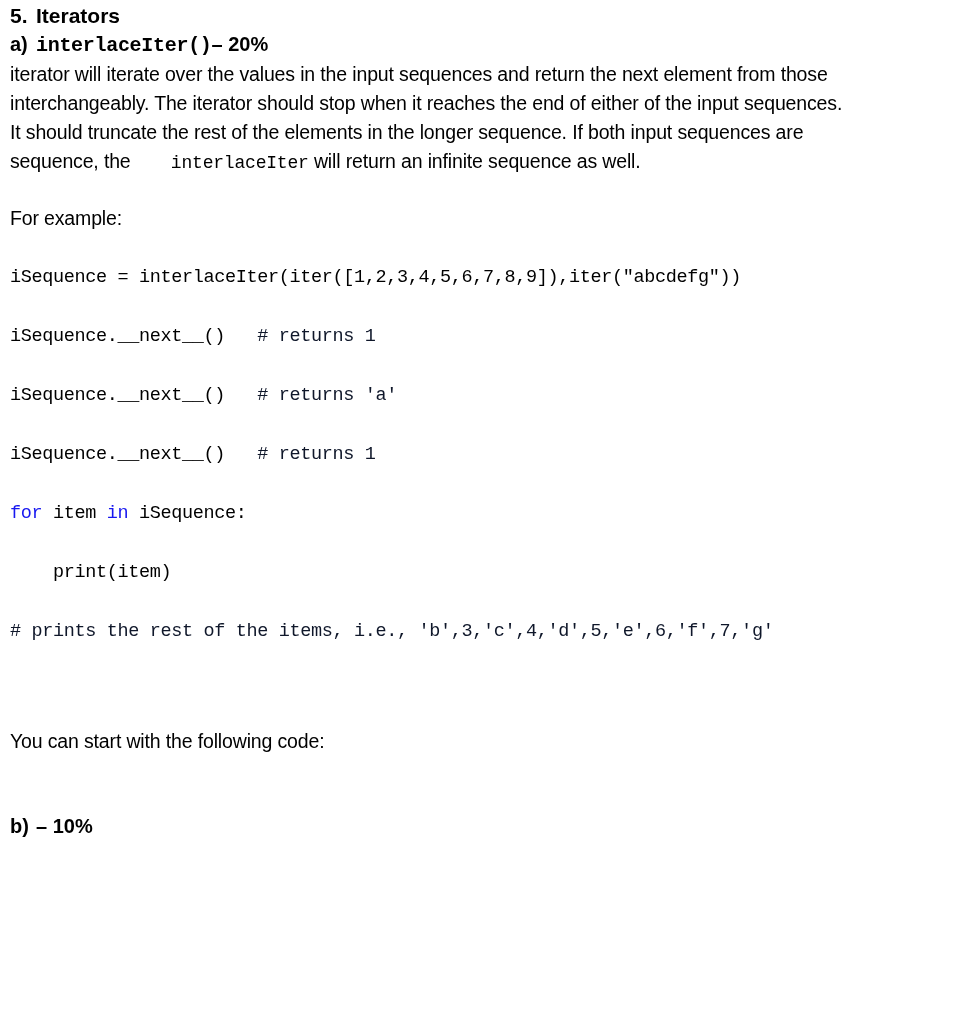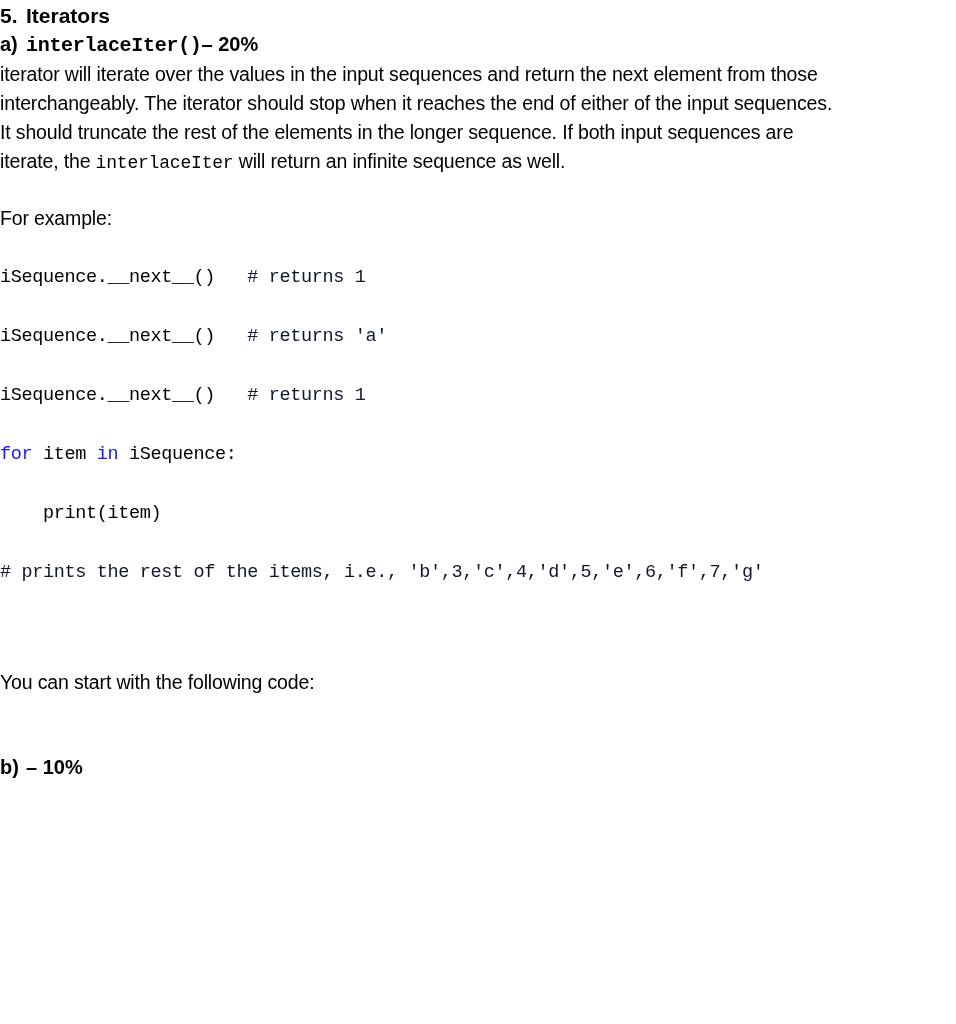--- a/index.html
+++ b/index.html
@@ -12,21 +12,21 @@
     height: 1024px;
     overflow: hidden;
     font-family: "Liberation Sans", sans-serif;
     color: #000000;
     -webkit-font-smoothing: antialiased;
   }
   .page {
     width: 872px;
     height: 1024px;
     box-sizing: border-box;
-    padding: 2px 0 0 0;
+    padding: 2px 0 0 10px;
     position: relative;
   }
 
   
   .h-section {
     font-size: 21px;
     font-weight: bold;
     line-height: 28px;
     white-space: nowrap;
   }
@@ -64,20 +64,21 @@
     line-height: 29px;
     letter-spacing: -0.15px;
   }
   .prose p {
     margin: 0;
   }
   .prose .mono {
     font-family: "Liberation Mono", "DejaVu Sans Mono", monospace;
     font-size: 18px;
     letter-spacing: -0.2px;
+    margin-left: 35px;
   }
 
   
   .code {
     font-family: "Liberation Mono", "DejaVu Sans Mono", monospace;
     font-size: 18.5px;
     line-height: 29.5px;
     letter-spacing: -0.35px;
     white-space: pre;
     color: #000000;
@@ -103,30 +104,31 @@
   </div>
 
   <div class="h-part">
     <span class="lbl">a)</span><span class="mono">interlaceIter()</span><span class="pct">– 20%</span>
   </div>
 
   <div class="prose">
     <p>iterator will iterate over the values in the input sequences and return the next element from those</p>
     <p>interchangeably.  The iterator should stop when it reaches the end of either of the input sequences.</p>
     <p>It should truncate the rest of the elements in the longer sequence. If both input sequences are</p>
-    <p><span>iterate, the </span><span class="mono">interlaceIter</span><span> will return an infinite sequence as well.</span></p>
+    <p><span>sequence, the </span><span class="mono">interlaceIter</span><span> will return an infinite sequence as well.</span></p>
   </div>
 
   <div class="sp-26"></div>
 
   <div class="prose">
     <p>For example:</p>
   </div>
 
   <div class="code">
+<div><span>iSequence = interlaceIter(iter([1,2,3,4,5,6,7,8,9]),iter("abcdefg"))</span></div>
 <div><span>iSequence.__next__()   </span><span class="cmt"># returns 1</span></div>
 <div><span>iSequence.__next__()   </span><span class="cmt"># returns 'a'</span></div>
 <div><span>iSequence.__next__()   </span><span class="cmt"># returns 1</span></div>
 <div><span class="kw">for</span><span> item </span><span class="kw">in</span><span> iSequence:</span></div>
 <div><span>    print(item)</span></div>
 <div><span class="cmt"># prints the rest of the items, i.e., 'b',3,'c',4,'d',5,'e',6,'f',7,'g'</span></div>
   </div>
 
   <div class="sp-22"></div>
 

